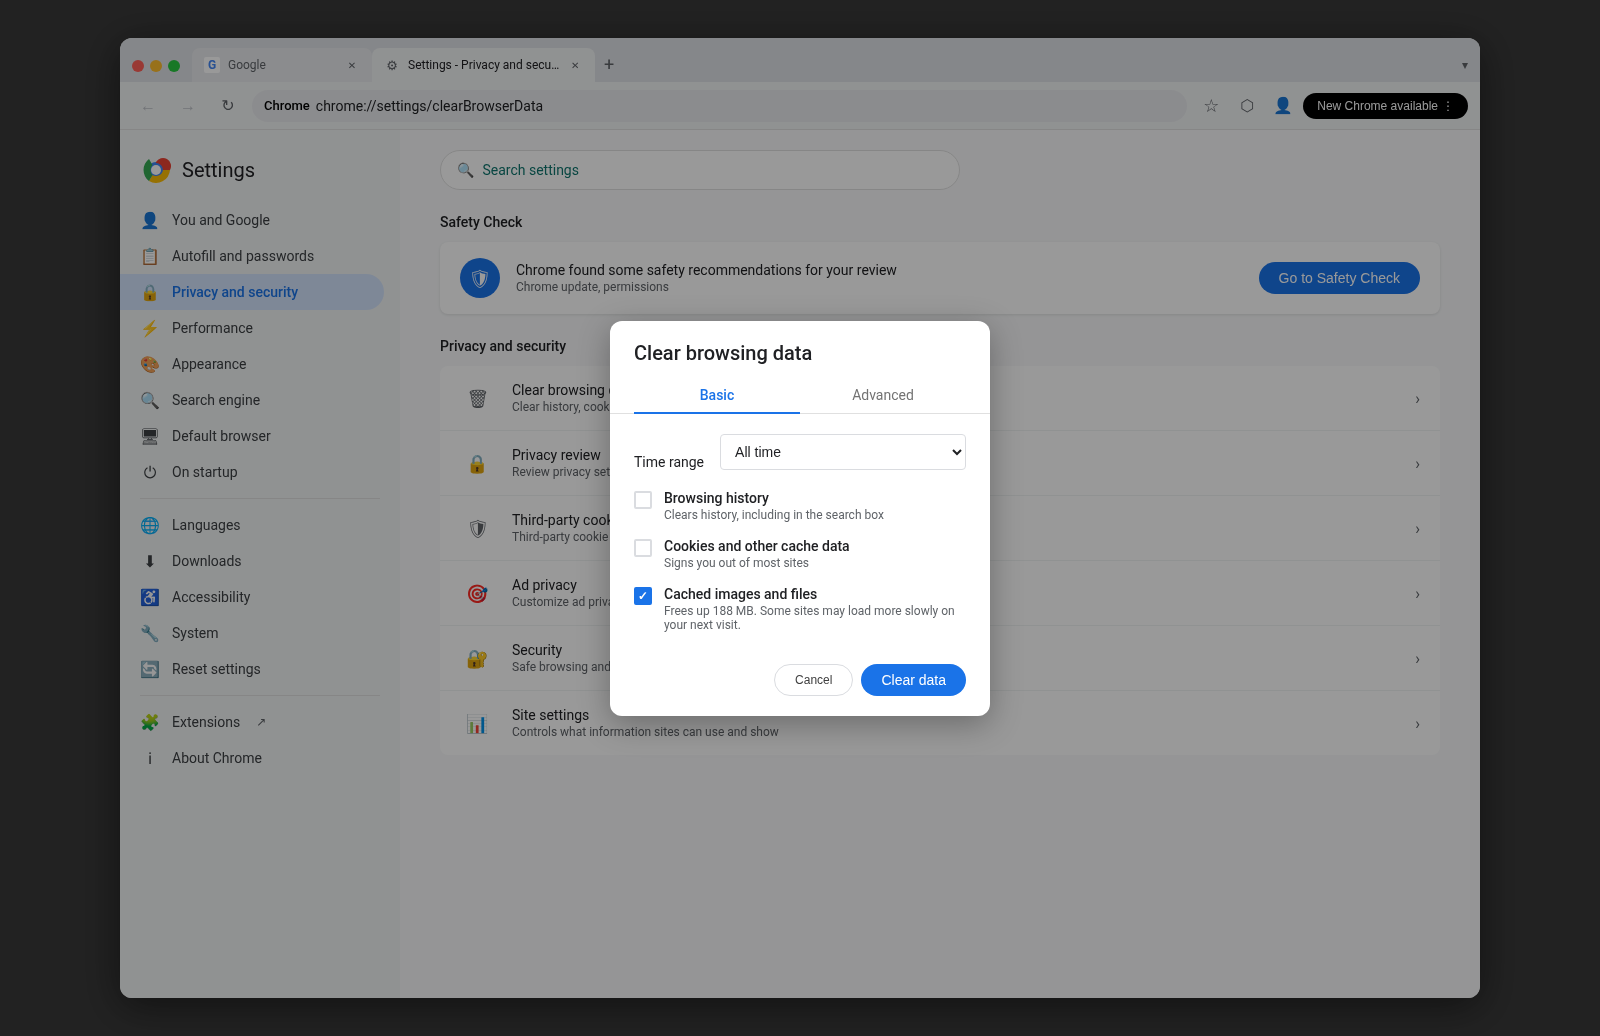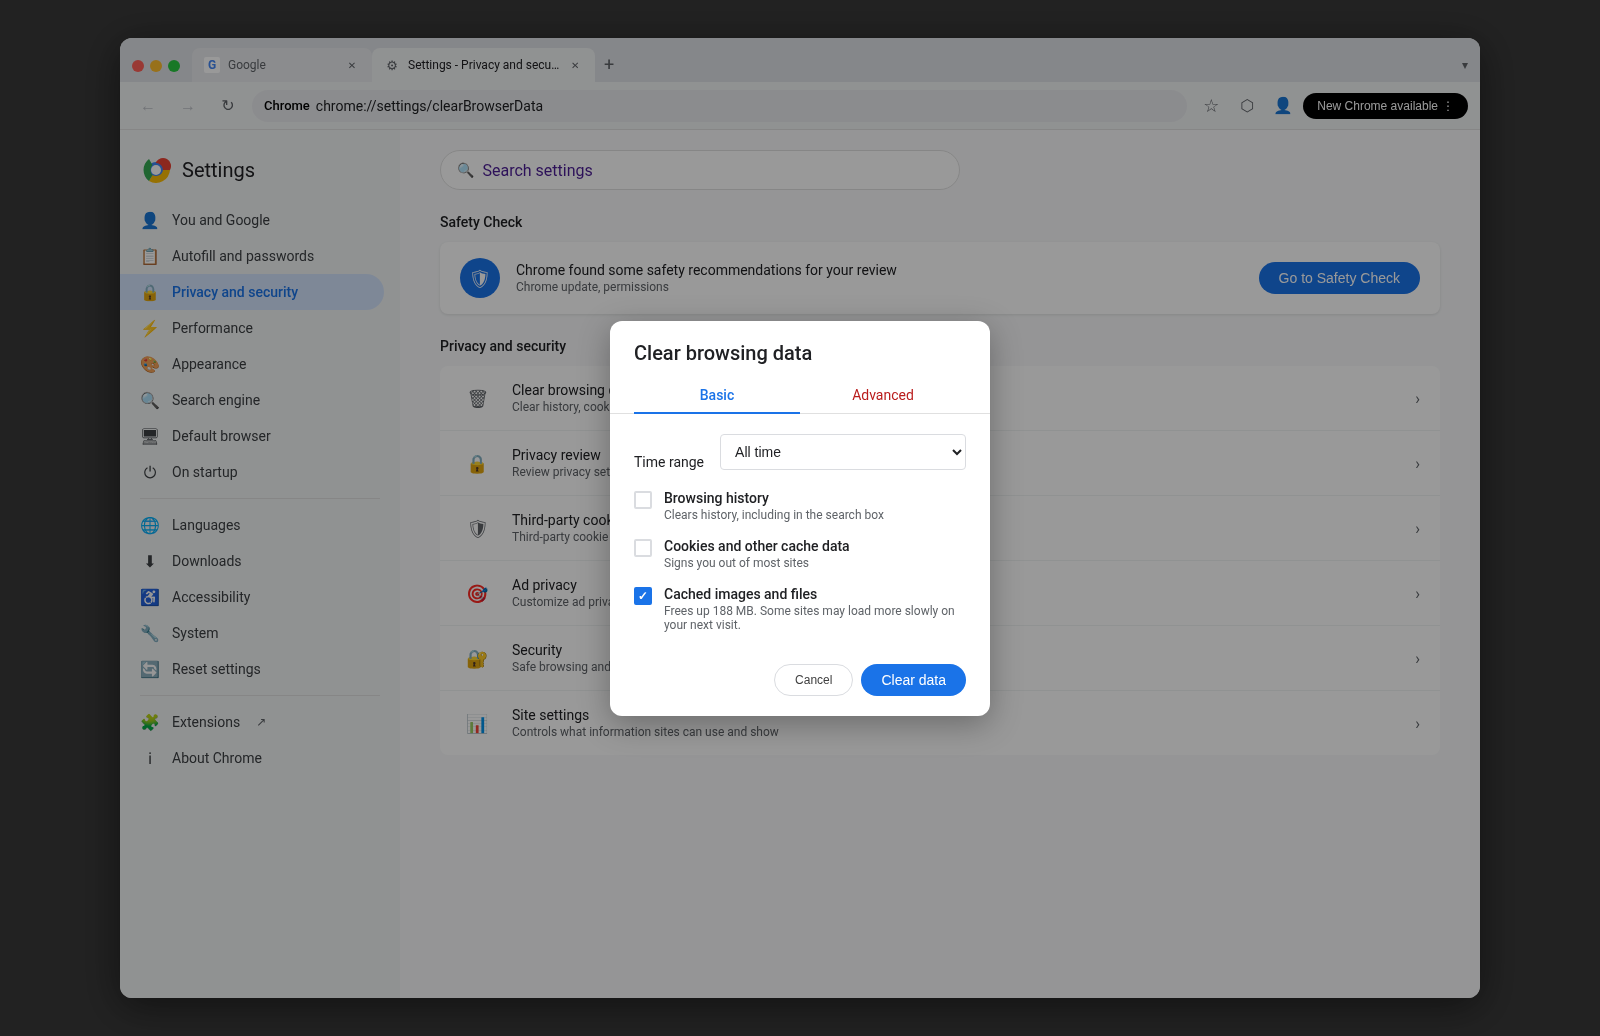--- a/index.html
+++ b/index.html
@@ -417,21 +417,21 @@
       border-bottom: 1px solid #e0e0e0;
       padding: 0 24px;
     }
 
     .dialog-tab {
       flex: 1;
       padding: 10px 0;
       text-align: center;
       font-size: 14px;
       cursor: pointer;
-      color: #b91c1c;
+      color: #737373;
       position: relative;
     }
 
     .dialog-tab.active {
       color: #1a73e8;
       font-weight: 500;
     }
 
     .dialog-tab.active::after {
       content: '';
@@ -674,21 +674,21 @@
         <span class="item-icon">ℹ</span>
         <span>About Chrome</span>
       </div>
     </div>
 
     <div class="content-area">
 
       <div class="search-bar-container">
         <div class="search-bar">
           <span style="color:#5f6368;">🔍</span>
-          <span style="color:#4c1d95; font-size:16px;text-align:center;">Search settings</span>
+          <span style="color:#0f766e; font-size:14px;text-align:center;">Search settings</span>
         </div>
       </div>
 
       <div class="section-title">Safety Check</div>
       <div class="safety-check-card">
         <div class="safety-icon">🛡</div>
         <div class="safety-text">
           <div class="safety-title">Chrome found some safety recommendations for your review</div>
           <div class="safety-subtitle">Chrome update, permissions</div>
         </div>

